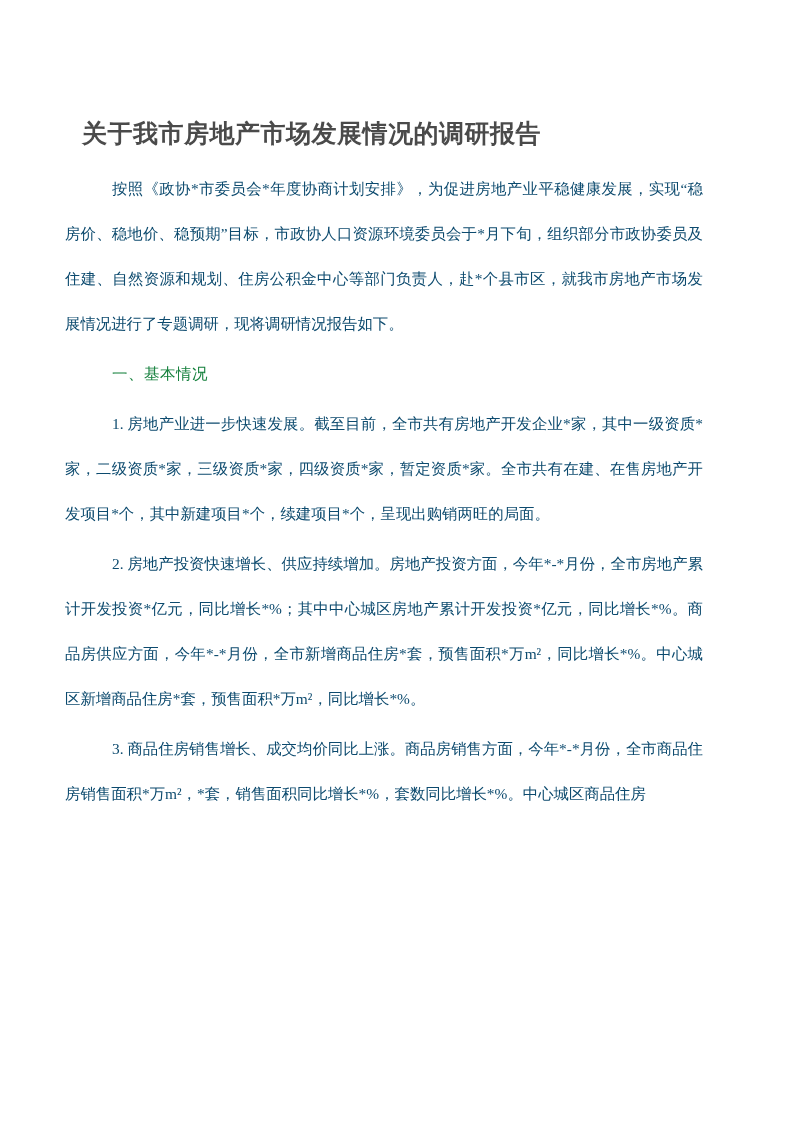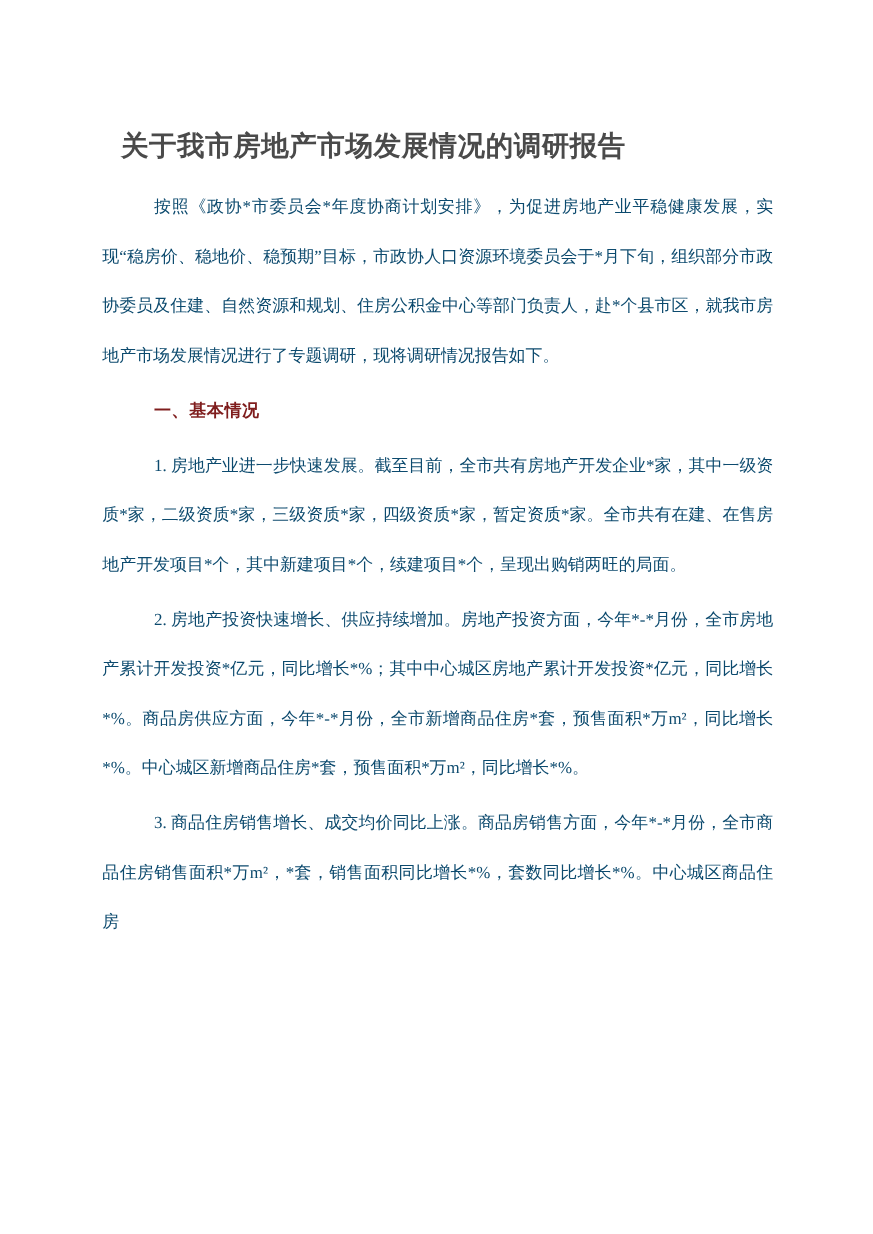--- a/index.html
+++ b/index.html
@@ -12,21 +12,21 @@
     width: 794px;
     height: 1122px;
     background: #ffffff;
     overflow: hidden;
     font-family: "Liberation Serif", "DejaVu Serif", serif;
   }
   .doc {
     box-sizing: border-box;
     width: 794px;
     height: 1122px;
-    padding: 111px 91px 0 93px;
+    padding: 111px 91px 0 65px;
   }
   .doc-title {
     margin: 0 0 10px 17px;
     font-family: "Liberation Serif", "DejaVu Serif", serif;
     font-weight: bold;
     font-size: 25px;
     line-height: 45px;
     color: #4a4a4a;
     letter-spacing: 0.5px;
     white-space: nowrap;
@@ -36,24 +36,24 @@
     font-size: 15.4px;
     line-height: 45px;
     color: #0c4a6e;
     text-indent: 47px;
     text-align: justify;
     text-justify: inter-ideograph;
   }
   .doc h2, .doc h3 {
     margin: 0 0 5px 0;
     font-family: "Liberation Sans", "DejaVu Sans", sans-serif;
-    font-weight: bold;
+    font-weight: normal;
     font-size: 15.5px;
     line-height: 45px;
-    color: #7f1d1d;
+    color: #15803d;
     text-indent: 47px;
     letter-spacing: 0.5px;
   }
 </style>
 </head>
 <body>
 
 <div class="page">
   <div class="doc">
     <h1 class="doc-title">关于我市房地产市场发展情况的调研报告</h1>

